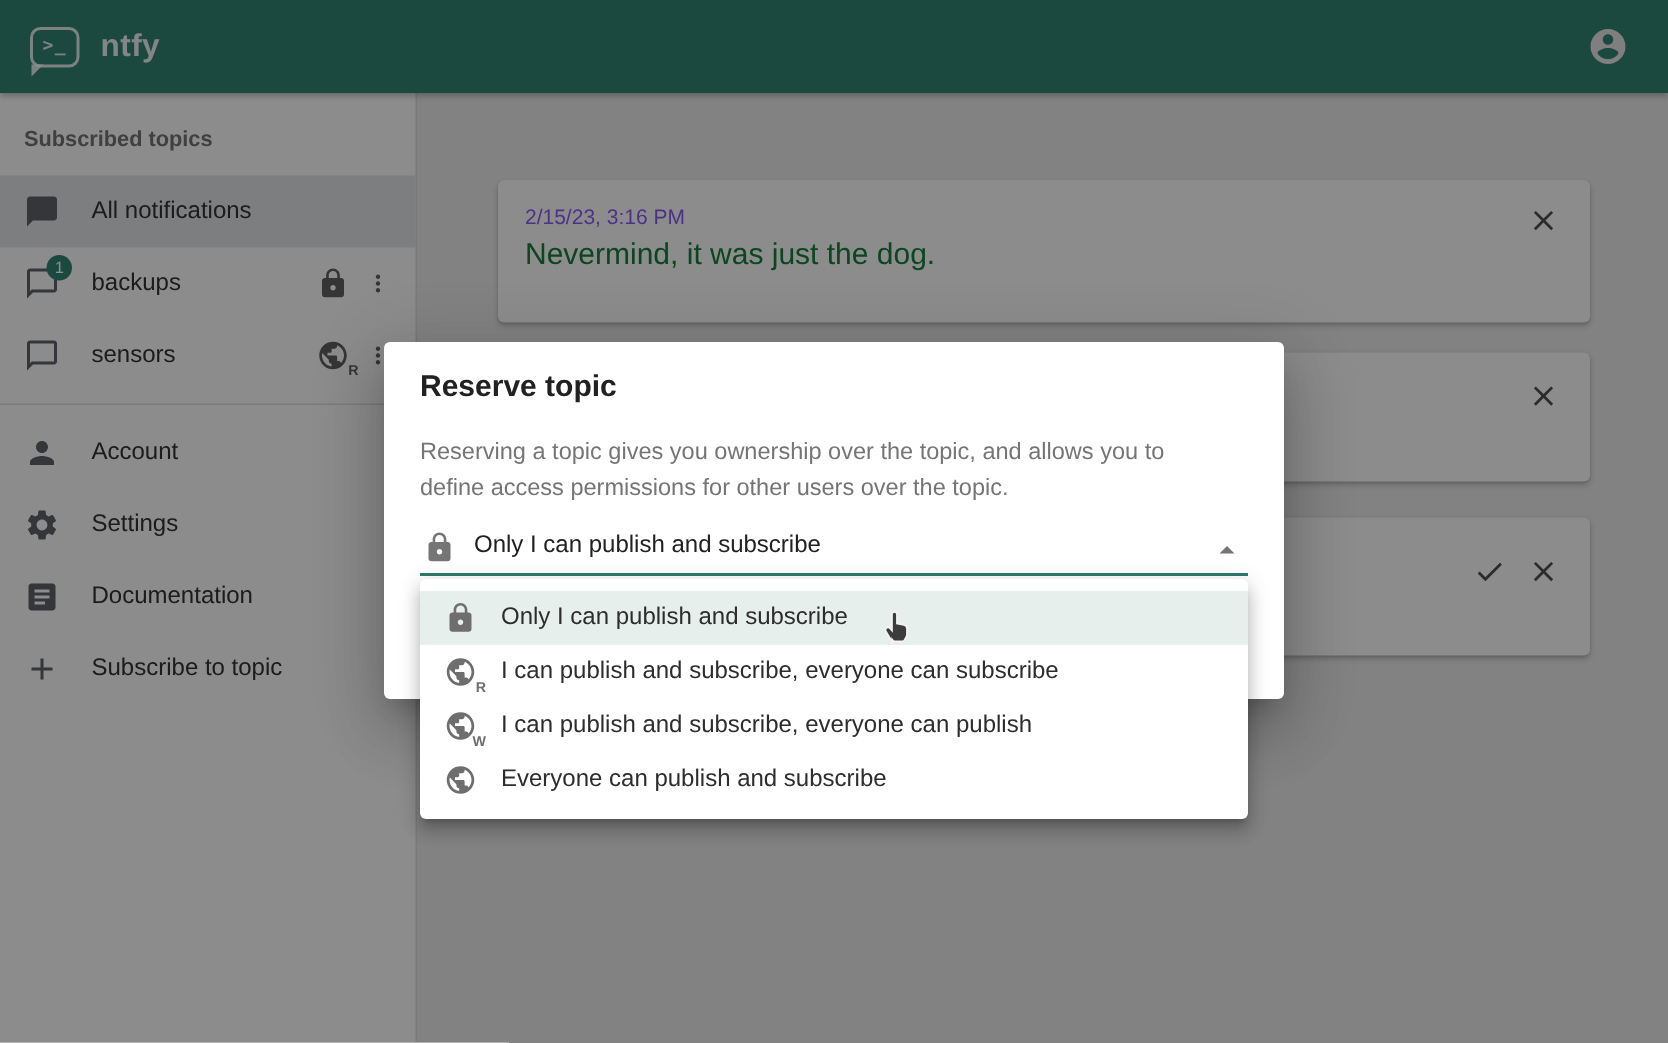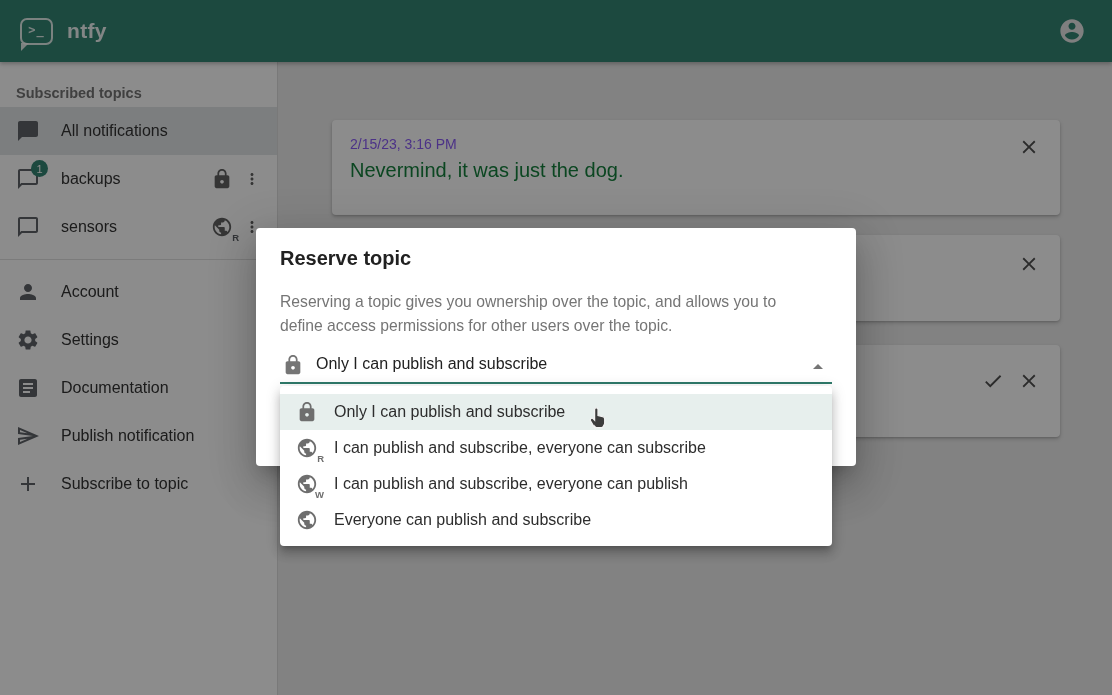--- a/index.html
+++ b/index.html
@@ -34,21 +34,21 @@
   .app-title { color:rgba(255,255,255,.92); font-size:21px; font-weight:bold; margin-left:14px; letter-spacing:.3px; }
   .topbar-spacer { flex:1; }
   .avatar-btn { width:40px; height:40px; border-radius:50%; display:flex; align-items:center; justify-content:center; cursor:pointer; }
   .avatar-btn svg { fill:#e7e7e7; }
 
   
   .sidebar {
     position:absolute; left:0; top:62px; width:278px; height:633px;
     background:#ffffff; border-right:1px solid #dcdcdc; z-index:0;
   }
-  .sidebar-header { padding:23px 16px 6px; font-size:14.5px; color:#757575; font-weight:bold; }
+  .sidebar-header { padding:23px 16px 16px; font-size:14.5px; color:#757575; font-weight:bold; }
   .side-row {
     height:48px; display:flex; align-items:center; padding:0 12px 0 16px;
     cursor:pointer; position:relative;
   }
   .side-row.selected { background:#e2e6e8; }
   .side-row .row-icon { width:24px; height:24px; position:relative; flex:none; }
   .side-row .row-icon svg { fill:#5f6368; }
   .side-row .row-label { margin-left:21px; font-size:16px; color:#333; flex:1; white-space:nowrap; }
   .row-trailing { display:flex; align-items:center; gap:6px; }
   .mini-icon { width:22px; height:22px; position:relative; }
@@ -211,28 +211,20 @@
 
   <div class="side-row">
     <span class="row-icon">
       <svg width="24" height="24" viewBox="0 0 24 24">
           <path d="M19 3H5c-1.1 0-2 .9-2 2v14c0 1.1.9 2 2 2h14c1.1 0 2-.9 2-2V5c0-1.1-.9-2-2-2zm-5 14H7v-2h7v2zm3-4H7v-2h10v2zm0-4H7V7h10v2z"></path>
         </svg>
     </span>
     <span class="row-label">Documentation</span>
   </div>
 
-  <div class="side-row">
-    <span class="row-icon">
-      <svg width="24" height="24" viewBox="0 0 24 24">
-          <path d="M4.01 6.03l7.51 3.22-7.52-1 .01-2.22m7.5 8.72L4 17.97v-2.22l7.51-1M2.01 3L2 10l15 2-15 2 .01 7L23 12 2.01 3z"></path>
-        </svg>
-    </span>
-    <span class="row-label">Publish notification</span>
-  </div>
 
   <div class="side-row">
     <span class="row-icon">
       <svg width="24" height="24" viewBox="0 0 24 24">
           <path d="M19 13h-6v6h-2v-6H5v-2h6V5h2v6h6v2z"></path>
         </svg>
     </span>
     <span class="row-label">Subscribe to topic</span>
   </div>
 </div>

